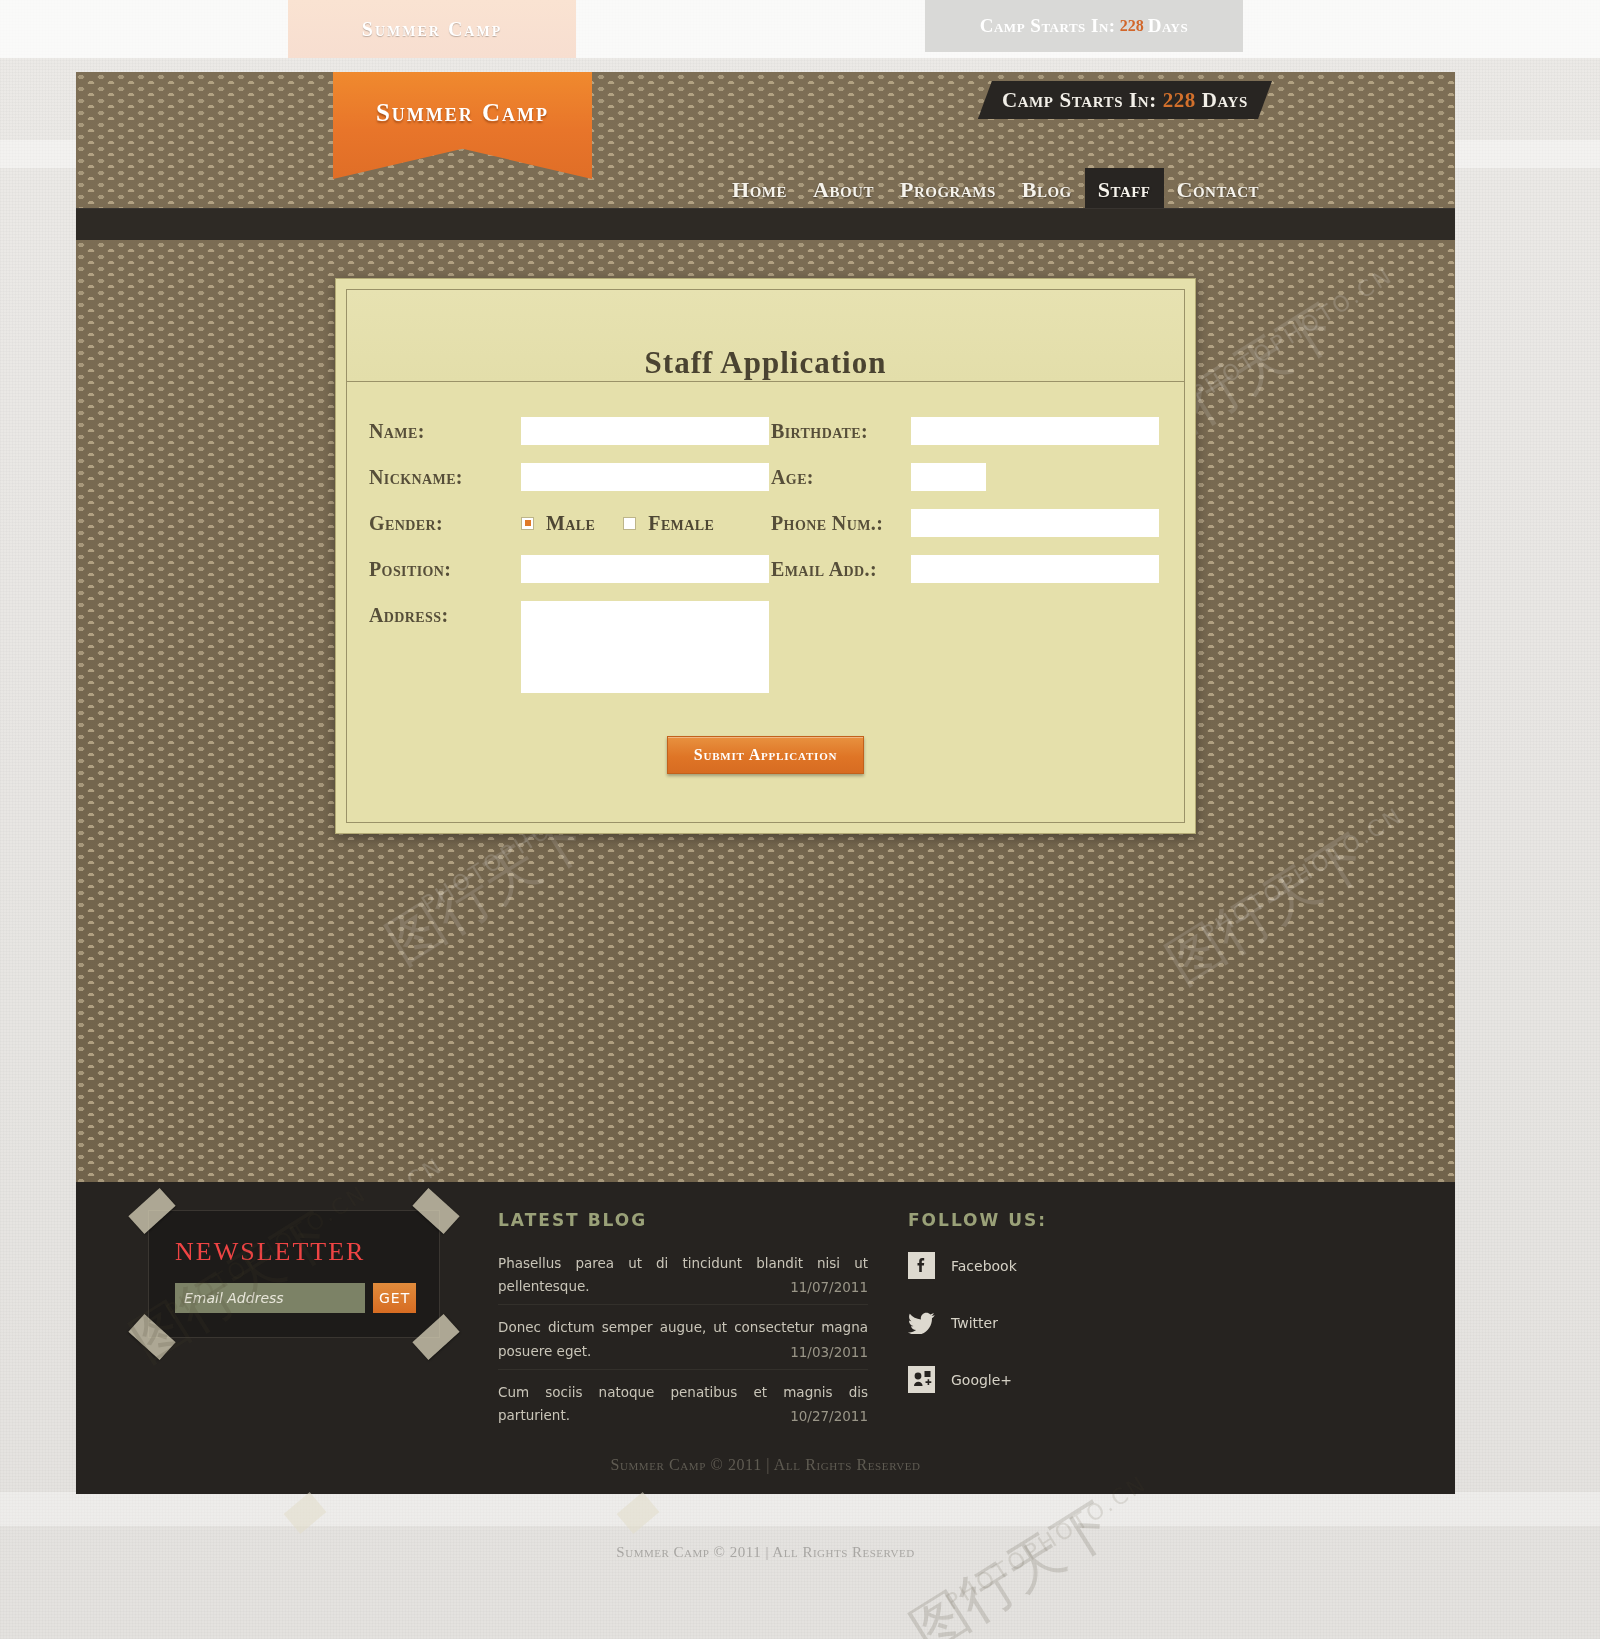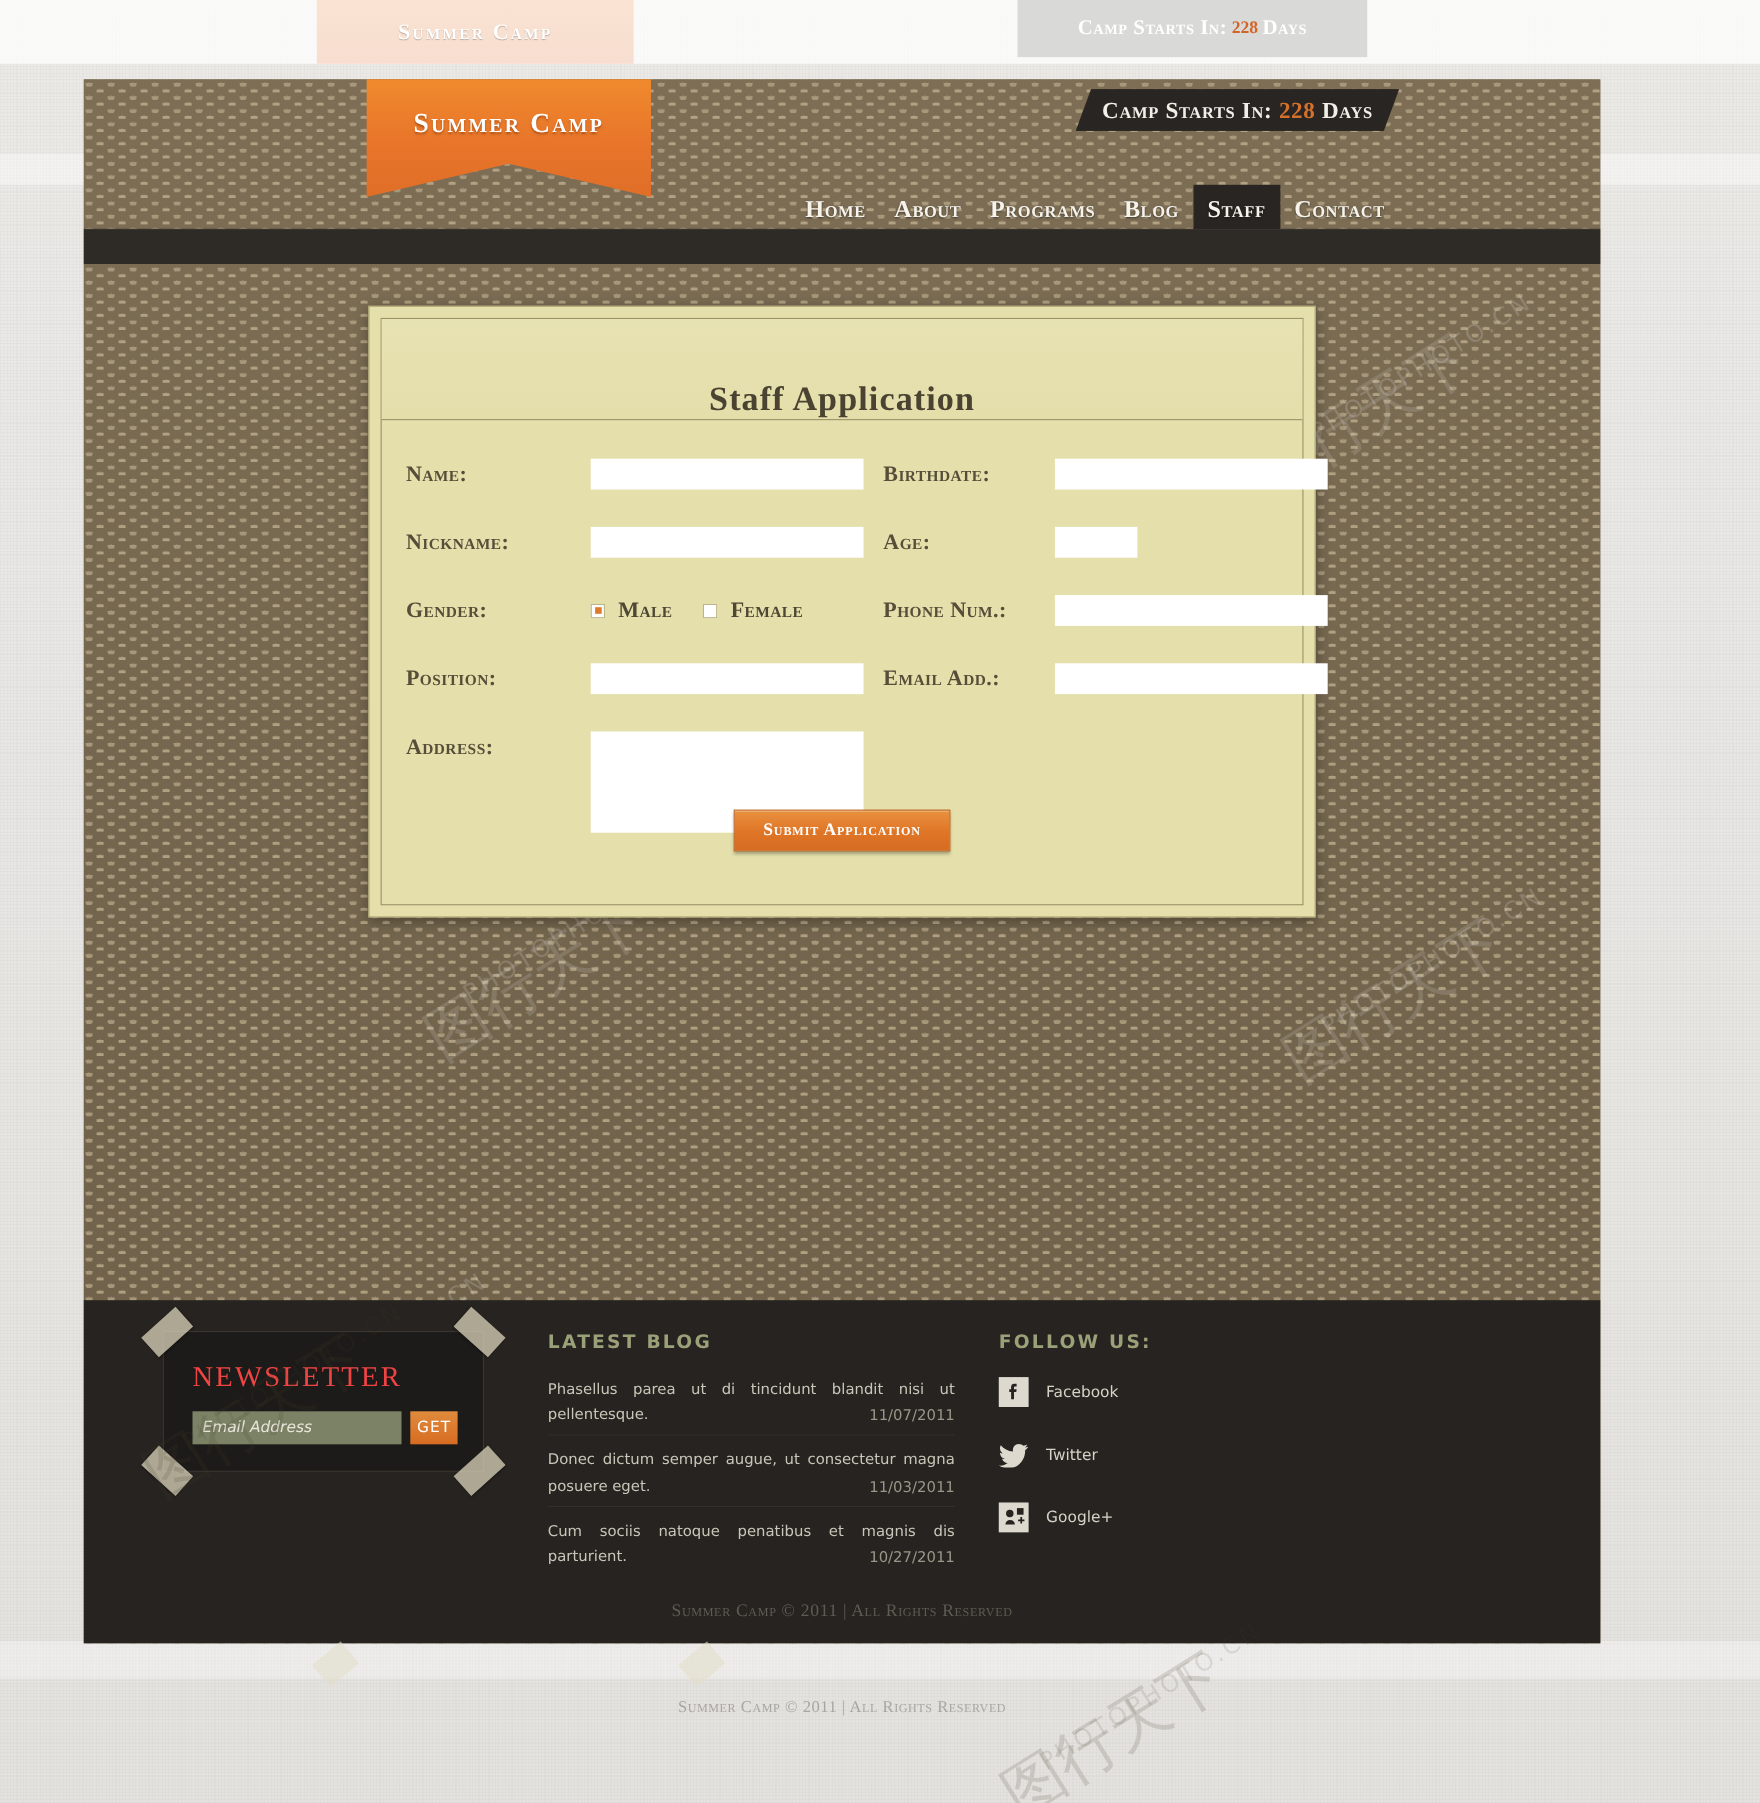--- a/index.html
+++ b/index.html
@@ -162,21 +162,20 @@
   .panel-title {
     font-size: 31px; letter-spacing: 1px; color: #4a4331; font-weight: bold;
   }
   .panel-body { padding: 26px 22px 0 22px; position: relative; height: calc(100% - 92px); }
 
   .form-grid {
     display: grid;
     grid-template-columns: 152px 250px 140px 250px;
     row-gap: 0; column-gap: 0;
     align-items: start;
-    gap: 16px;
   }
   .f-label {
     font-variant: small-caps; font-weight: bold;
     font-size: 20px; color: #564e39; letter-spacing: .4px;
     line-height: 46px; white-space: nowrap;
   }
   .f-cell { line-height: 46px; }
   .f-input {
     display: block; width: 248px; height: 28px;
     background: #ffffff; border: 0; outline: 0;

